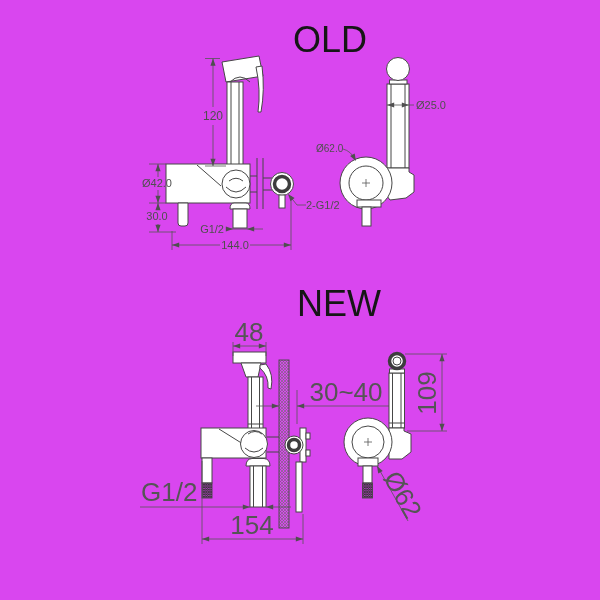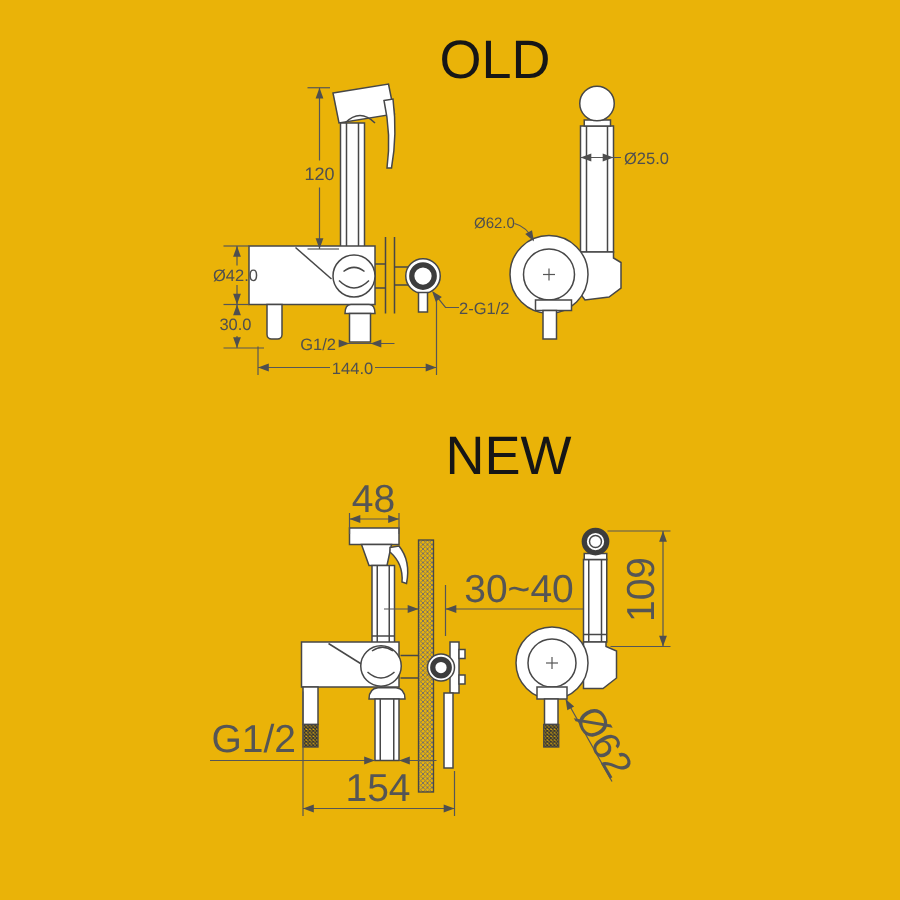--- a/index.html
+++ b/index.html
@@ -1,16 +1,16 @@
 <!DOCTYPE html>
 <html><head>
 <meta charset="utf-8">
 <style>
   html,body{margin:0;padding:0;background:#fff;}
-  .stage{position:relative;width:600px;height:600px;background:#eab308;overflow:hidden;}
+  .stage{position:relative;width:600px;height:600px;background:#d946ef;overflow:hidden;}
   svg text{font-family:"Liberation Sans", sans-serif;}
   .ttl{fill:#161616;font-size:36px;font-weight:500;letter-spacing:0px;}
   .tdim{fill:#4f4f4f;font-size:11px;}
   .tdim120{fill:#4f4f4f;font-size:12px;}
   .tdimsm{fill:#4f4f4f;font-size:10px;}
   .tnew{fill:#555;font-size:26px;}
   .ln{stroke:#474747;stroke-width:1;fill:none;}
   .lnf{stroke:#474747;stroke-width:1;fill:#fff;}
   .bold{stroke:#3d3d3d;stroke-width:3.5;fill:none;}
   .boldf{stroke:#3d3d3d;stroke-width:3.5;fill:#fff;}

